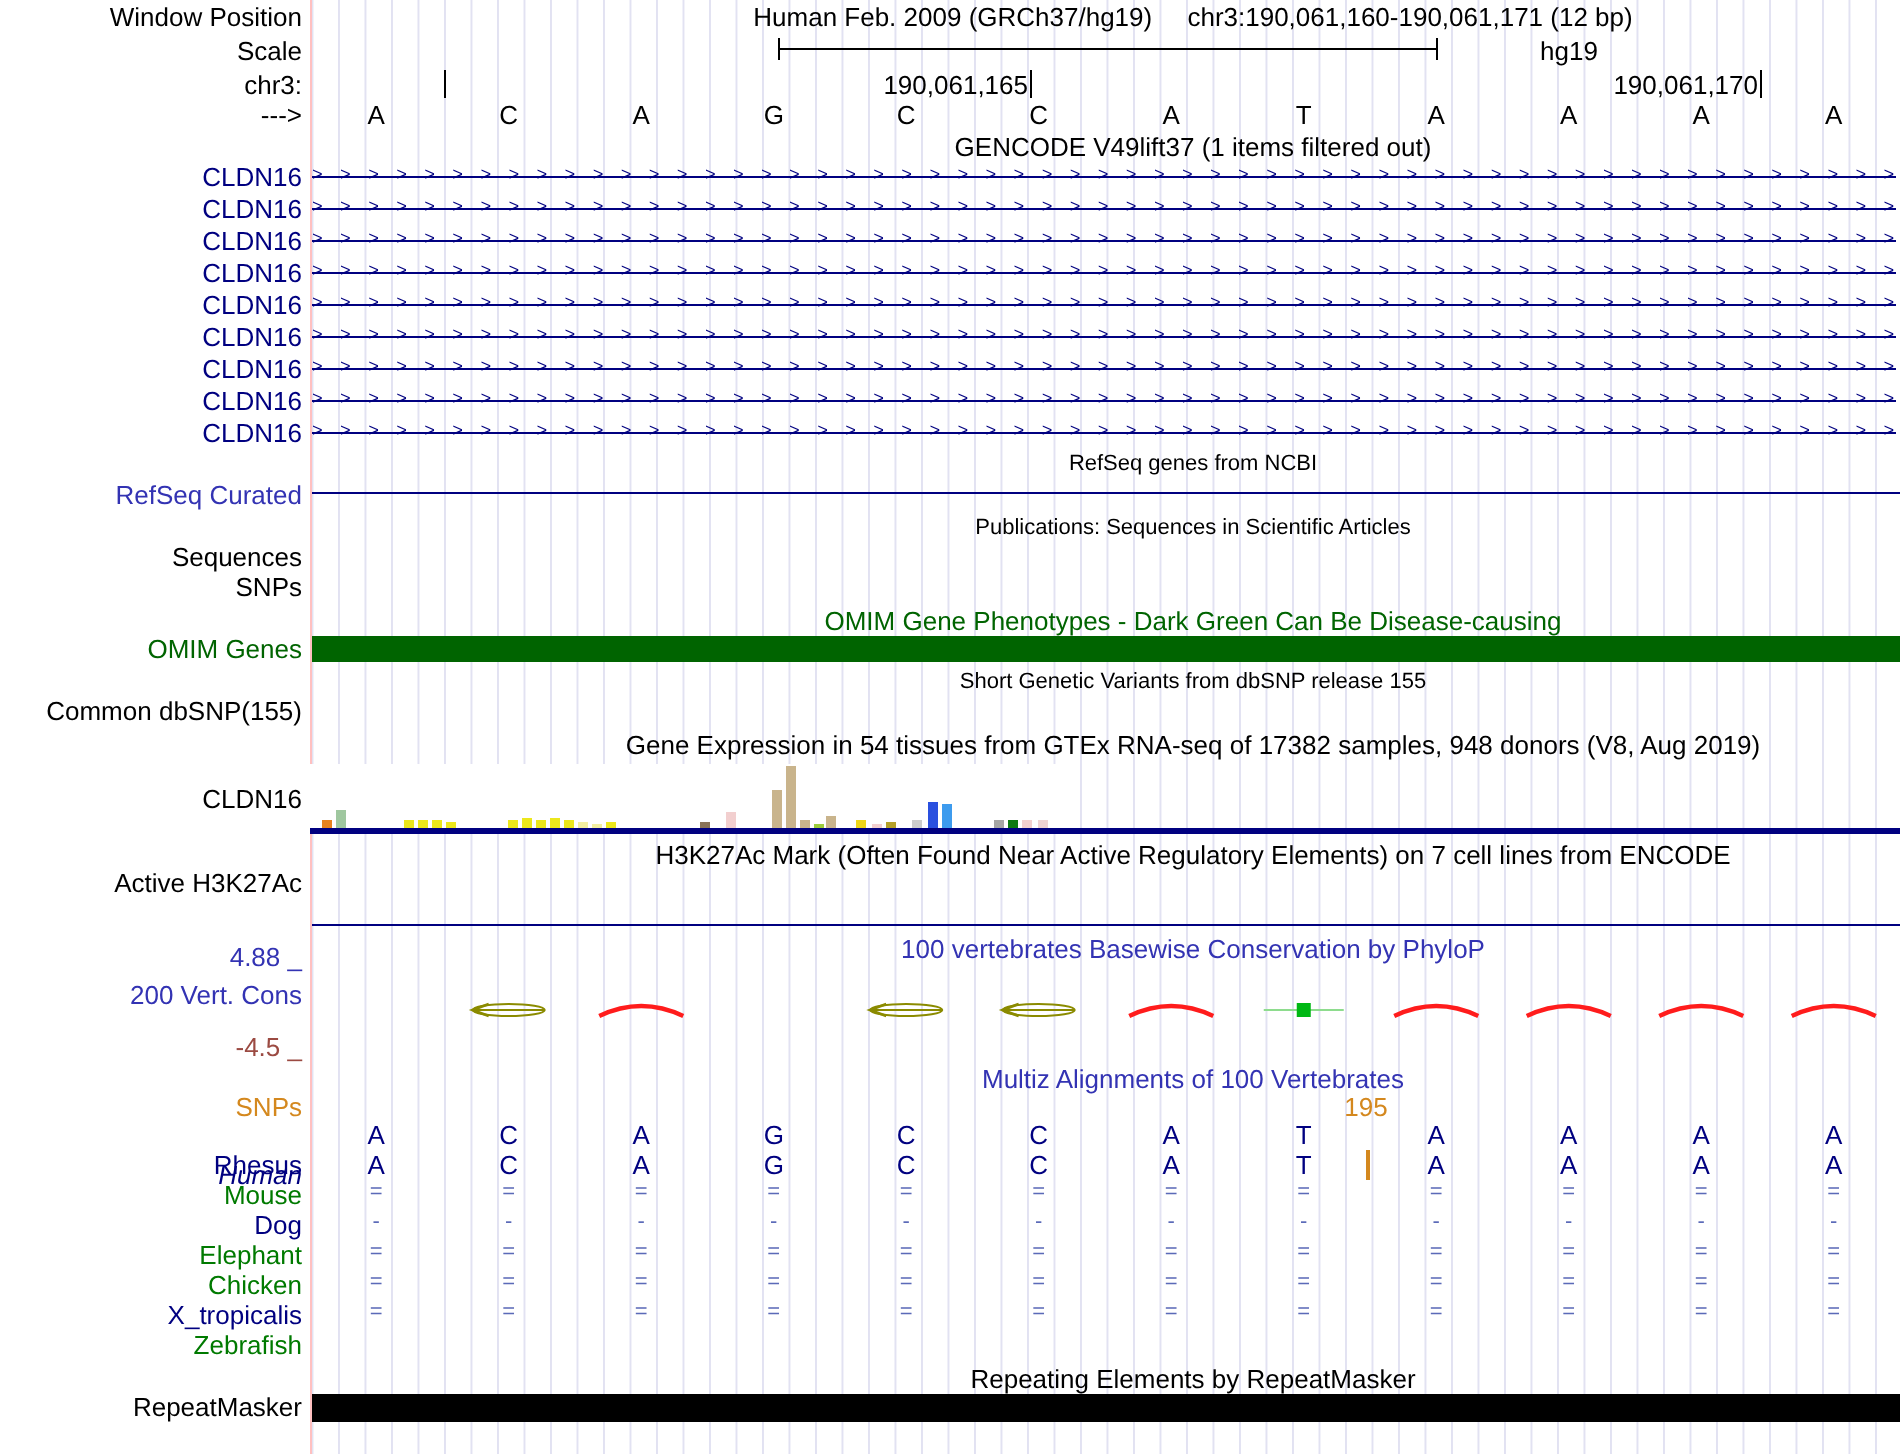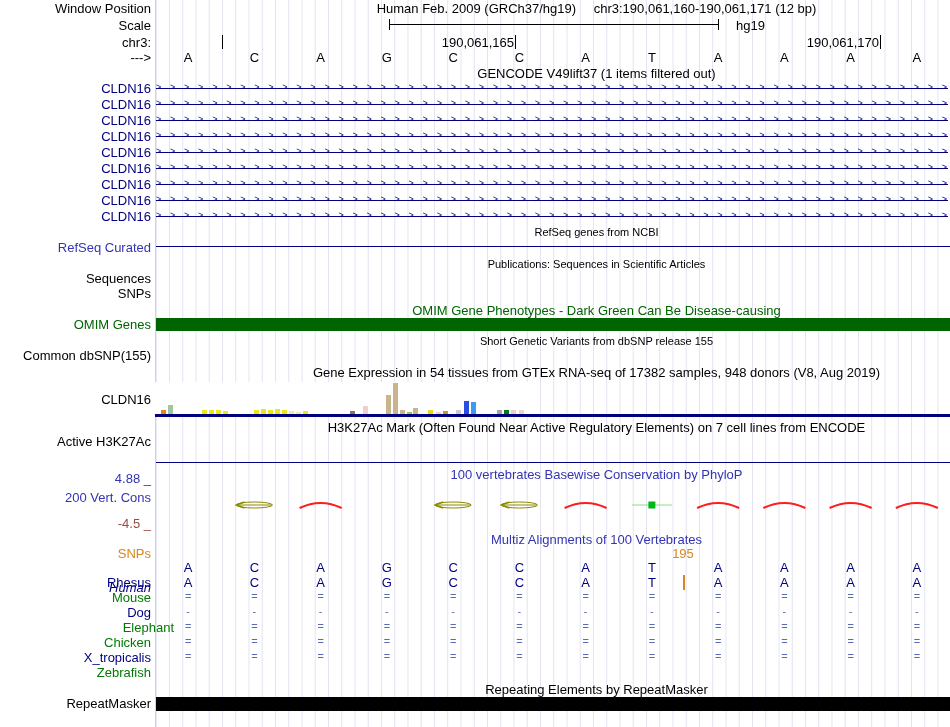--- a/index.html
+++ b/index.html
@@ -49,21 +49,21 @@
   <div class="abs label-col" style="top:1px">Window Position</div>
   <div class="abs track-center" style="top:1px">
     <span>Human Feb. 2009 (GRCh37/hg19)</span>
     <span style="margin-left:14px">chr3:190,061,160-190,061,171 (12 bp)</span>
   </div>
 
   <div class="abs label-col" style="top:18px">Scale</div>
   <div class="ruler">
       <div class="ruler-line"></div>
     </div>
-  <div class="abs" style="top:18px;left:736px">hg19</div>
+  <div class="abs" style="top:18px;left:770px">hg19</div>
 
   <div class="abs label-col" style="top:35px">chr3:</div>
   <div class="tick" style="left:222px;top:35px"></div>
   <div class="abs" style="top:35px;left:380px;width:134px;text-align:right">190,061,165</div>
   <div class="tick" style="left:515px;top:35px"></div>
   <div class="abs" style="top:35px;left:745px;width:134px;text-align:right">190,061,170</div>
   <div class="tick" style="left:880px;top:35px"></div>
 
   <div class="abs label-col" style="top:50px">---&gt;</div>
   <div id="base-row">
@@ -802,21 +802,21 @@
       <span class="align-cell abs mark" style="left: 320.625px; top: 605px;">-</span>
       <span class="align-cell abs mark" style="left: 386.875px; top: 605px;">-</span>
       <span class="align-cell abs mark" style="left: 453.125px; top: 605px;">-</span>
       <span class="align-cell abs mark" style="left: 519.375px; top: 605px;">-</span>
       <span class="align-cell abs mark" style="left: 585.625px; top: 605px;">-</span>
       <span class="align-cell abs mark" style="left: 651.875px; top: 605px;">-</span>
       <span class="align-cell abs mark" style="left: 718.125px; top: 605px;">-</span>
       <span class="align-cell abs mark" style="left: 784.375px; top: 605px;">-</span>
       <span class="align-cell abs mark" style="left: 850.625px; top: 605px;">-</span>
       <span class="align-cell abs mark" style="left: 916.875px; top: 605px;">-</span>
-      <div class="abs label-col sgreen" style="top: 620px; margin-left: 23px;">Elephant</div>
+      <div class="abs label-col sgreen" style="top: 620px;">Elephant</div>
       <span class="align-cell abs mark" style="left: 188.125px; top: 620px;">=</span>
       <span class="align-cell abs mark" style="left: 254.375px; top: 620px;">=</span>
       <span class="align-cell abs mark" style="left: 320.625px; top: 620px;">=</span>
       <span class="align-cell abs mark" style="left: 386.875px; top: 620px;">=</span>
       <span class="align-cell abs mark" style="left: 453.125px; top: 620px;">=</span>
       <span class="align-cell abs mark" style="left: 519.375px; top: 620px;">=</span>
       <span class="align-cell abs mark" style="left: 585.625px; top: 620px;">=</span>
       <span class="align-cell abs mark" style="left: 651.875px; top: 620px;">=</span>
       <span class="align-cell abs mark" style="left: 718.125px; top: 620px;">=</span>
       <span class="align-cell abs mark" style="left: 784.375px; top: 620px;">=</span>

